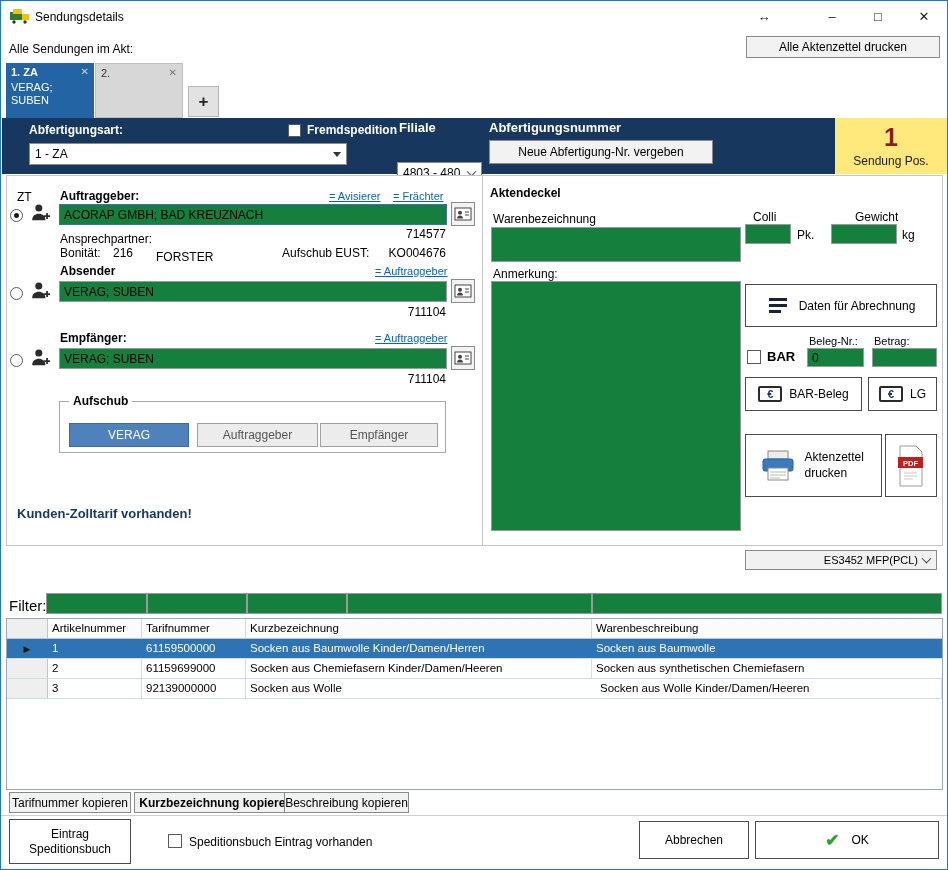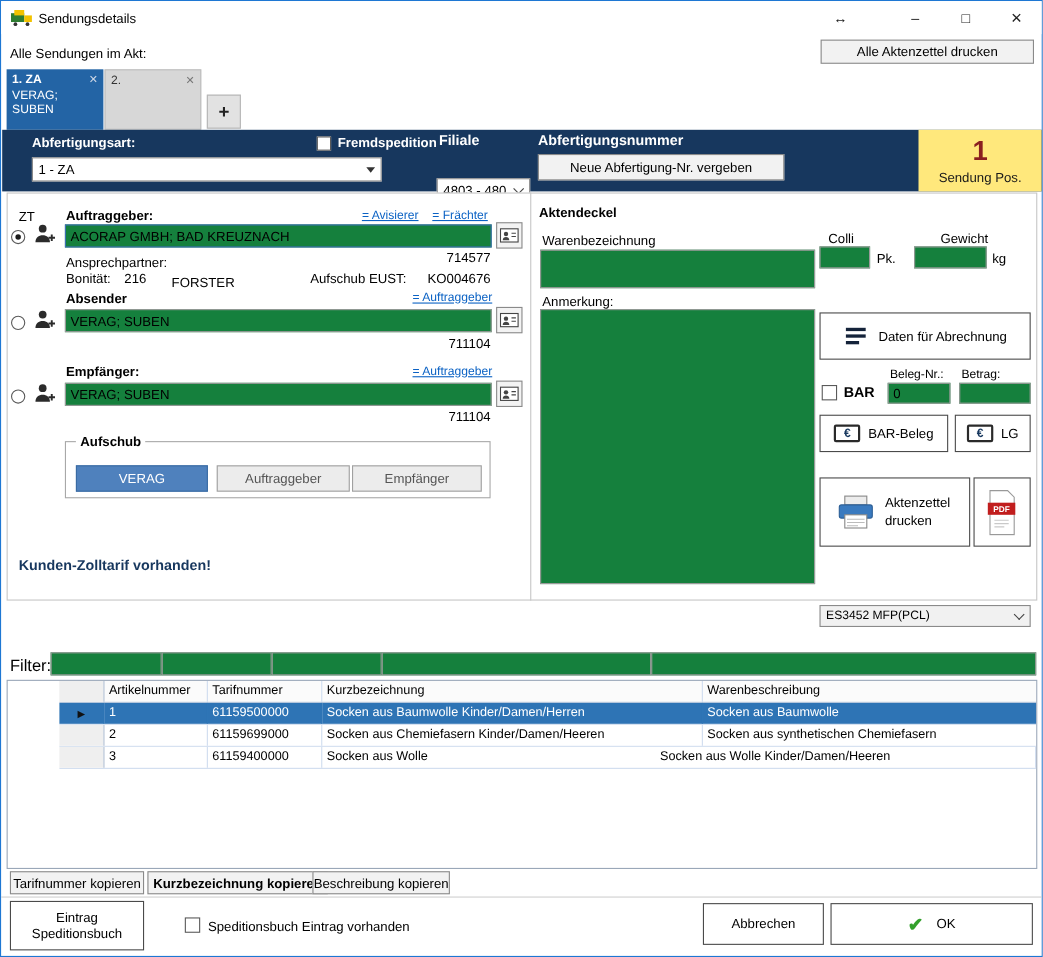--- a/index.html
+++ b/index.html
@@ -10,21 +10,21 @@
   .white{color:#fff;}
   .small{font-size:11px;}
   .win-title{font-size:12px;color:#000;}
   .winbtn{position:absolute;top:0;height:30px;display:flex;align-items:center;justify-content:center;font-size:13px;color:#222;cursor:default;}
   .band-bg{background:#17375E;}
   .input{border:1px solid #9a9a9a;background:#15803d;font-family:inherit;font-size:12px;padding:0 4px;color:#000;}
   .input-blue{border-color:#3d6fb5;}
   .btn{background:#f2f2f2;border:1px solid #8a8a8a;display:flex;align-items:center;justify-content:center;font-size:12px;white-space:nowrap;cursor:default;}
   .btn-outline{background:#fff;border:1px solid #4a4a4a;}
   .combo{background:#fff;border:1px solid #8a8a8a;display:flex;align-items:center;padding:0 18px 0 5px;position:relative;font-size:12px;white-space:nowrap;overflow:hidden;}
-  .combo-gray{background:#f1f1f1;}
+  .combo-gray{background:#f1f1f1;justify-content:flex-end;}
   .tri{position:absolute;right:5px;top:50%;margin-top:-2px;width:0;height:0;border-left:4px solid transparent;border-right:4px solid transparent;border-top:5px solid #333;}
   .chev{position:absolute;right:6px;top:50%;width:7px;height:7px;border-right:1.6px solid #444;border-bottom:1.6px solid #444;transform:translateY(-70%) rotate(45deg);}
   .link{color:#0b62c4;text-decoration:underline;font-size:11px;white-space:nowrap;cursor:pointer;}
   .radio{width:13px;height:13px;border:1px solid #5a5a5a;border-radius:50%;background:#fff;display:flex;align-items:center;justify-content:center;}
   .radio-dot{width:5px;height:5px;border-radius:50%;background:#1a1a1a;}
   .checkbox{width:13px;height:13px;border:1px solid #5a5a5a;background:#fff;}
   .tab{color:#fff;padding:3px 5px;cursor:pointer;}
   .tab-active{background:#2364A5;}
   .tab-gray{background:#d7d7d7;color:#333;border:1px solid #bdbdbd;}
   .tab-row{display:flex;justify-content:space-between;align-items:flex-start;}
@@ -269,21 +269,21 @@
     <span class="chev"></span>
   </div>
 
   <span class="a filterlbl" style="left:8px;top:596px;">Filter:</span>
   <input class="input a" style="left: 45px; top: 592px; width: 101px; height: 21px;">
   <input class="input a" style="left: 146px; top: 592px; width: 100px; height: 21px;">
   <input class="input a" style="left: 246px; top: 592px; width: 100px; height: 21px;">
   <input class="input a" style="left: 346px; top: 592px; width: 245px; height: 21px;">
   <input class="input a" style="left: 591px; top: 592px; width: 350px; height: 21px;">
 
-  <div class="grid a" style="left:5px;top:617px;width:937px;height:172px;padding-left:47px;">
+  <div class="grid a" style="left:5px;top:617px;width:937px;height:172px;">
     <div class="ghead">
       <div class="gc gsel"></div>
       <div class="gc c-art">Artikelnummer</div>
       <div class="gc c-tar">Tarifnummer</div>
       <div class="gc c-kurz">Kurzbezeichnung</div>
       <div class="gc c-war">Warenbeschreibung</div>
     </div>
     <div class="grow row-sel">
       <div class="gc gsel">
           <span class="marker">▶</span>
@@ -296,21 +296,21 @@
     <div class="grow">
       <div class="gc gsel"></div>
       <div class="gc c-art">2</div>
       <div class="gc c-tar">61159699000</div>
       <div class="gc c-kurz">Socken aus Chemiefasern Kinder/Damen/Heeren</div>
       <div class="gc c-war">Socken aus synthetischen Chemiefasern</div>
     </div>
     <div class="grow">
       <div class="gc gsel"></div>
       <div class="gc c-art">3</div>
-      <div class="gc c-tar">61159400000</div>
+      <div class="gc c-tar">92139000000</div>
       <div class="gc c-war">Socken aus Wolle</div>
       <div class="gc c-kurz">Socken aus Wolle Kinder/Damen/Heeren</div>
     </div>
   </div>
 
   <div class="btn a small" style="left:8px;top:791px;width:122px;height:21px;">Tarifnummer kopieren</div>
   <div class="btn a small" style="left:133px;top:791px;width:164px;height:21px;font-weight:bold;">Kurzbezeichnung kopieren</div>
   <div class="btn a small" style="left:283px;top:791px;width:125px;height:21px;">Beschreibung kopieren</div>
 
   <div class="a" style="left:0;top:814px;width:948px;height:1px;background:#cfcfcf;"></div>

